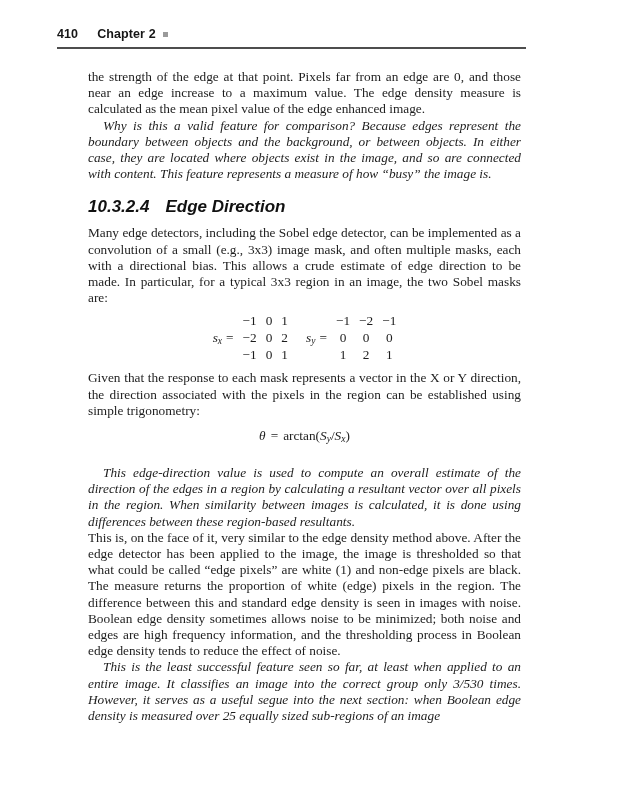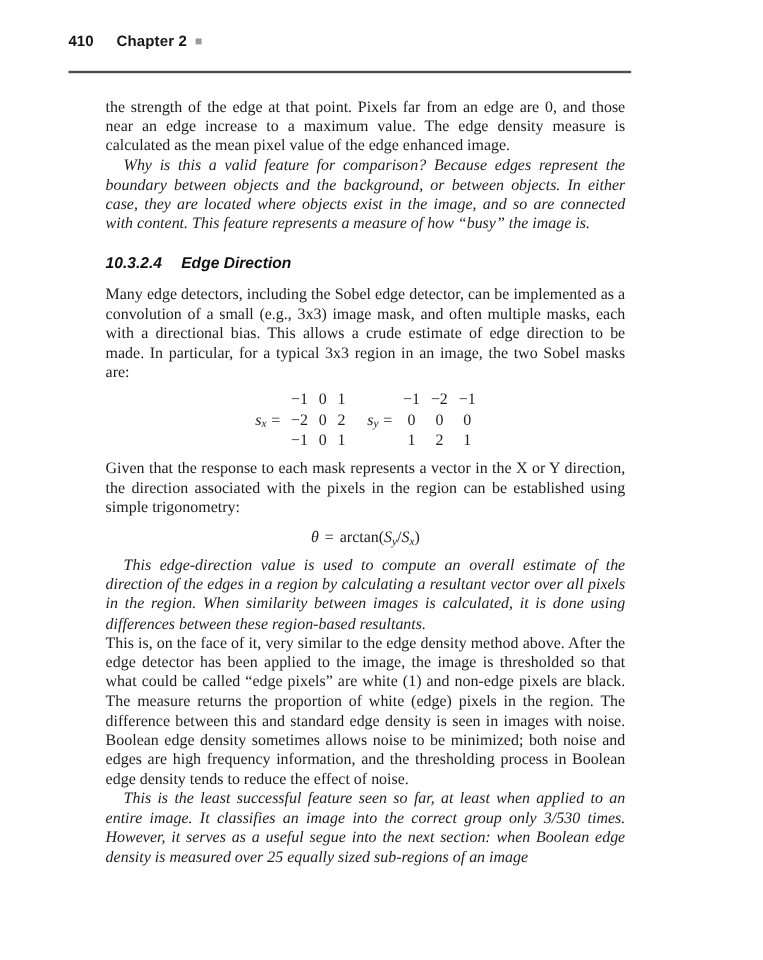--- a/index.html
+++ b/index.html
@@ -14,21 +14,21 @@
     background: #ffffff;
     overflow: hidden;
     color: #1c1c1c;
   }
   
   .running-head {
     margin: 27px 0 0 57px;
     width: 469px;
     display: flex;
     align-items: center;
-    padding-bottom: 18px;
+    padding-bottom: 6px;
     border-bottom: 2px solid #4e4e4e;
     font-family: "Liberation Sans", sans-serif;
     font-weight: 700;
     font-size: 12.5px;
     color: #161616;
     letter-spacing: 0.1px;
     white-space: nowrap;
   }
   .running-head .page-number { margin-right: 19px; }
   .running-head .square {
@@ -46,21 +46,21 @@
     line-height: 16.2px;
     text-align: justify;
     color: #1d1d1d;
   }
   .body-col p { margin: 0; }
   .body-col p.indent { text-indent: 15px; font-style: italic; }
   h2.section-heading {
     font-family: "Liberation Sans", sans-serif;
     font-style: italic;
     font-weight: 700;
-    font-size: 13px;
+    font-size: 17px;
     line-height: 18px;
     color: #111111;
     margin: 16px 0 9px 0;
     text-align: left;
   }
   h2.section-heading .sec-num { margin-right: 16px; }
   
   .eq-row {
     display: flex;
     justify-content: center;
@@ -75,21 +75,21 @@
   .mask .mlabel .eq-sign { font-style: normal; margin-left: 4px; }
   .matrix {
     display: grid;
     grid-template-columns: repeat(3, auto);
     column-gap: 9px;
     justify-items: center;
   }
   .matrix span { display: block; }
   .equation-line {
     text-align: center;
-    margin: 8px 0 6px 0;
+    margin: 8px 0 20px 0;
     line-height: 18px;
   }
   .equation-line .var { font-style: italic; }
   .equation-line .rel { margin: 0 5px; }
   sub {
     font-size: 9.5px;
     line-height: 0;
     vertical-align: -2px;
   }
 </style>

